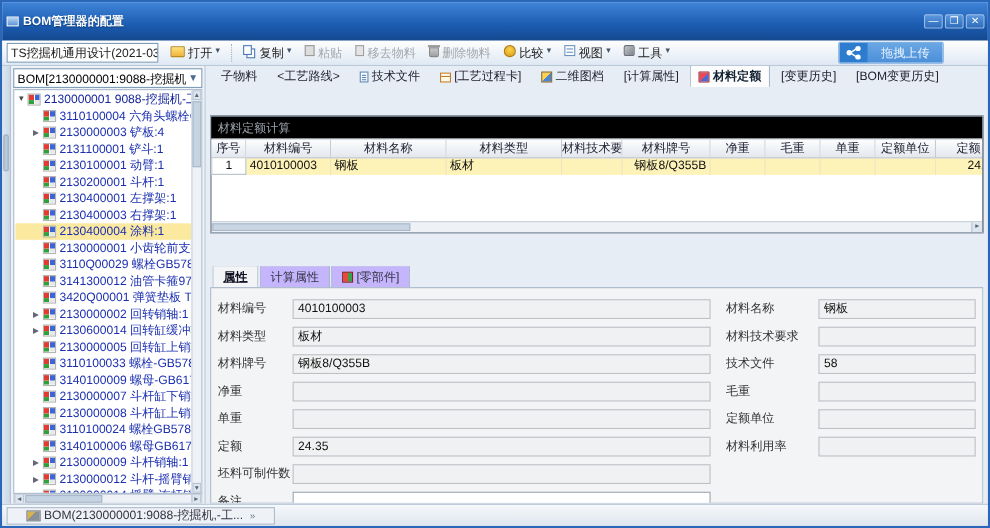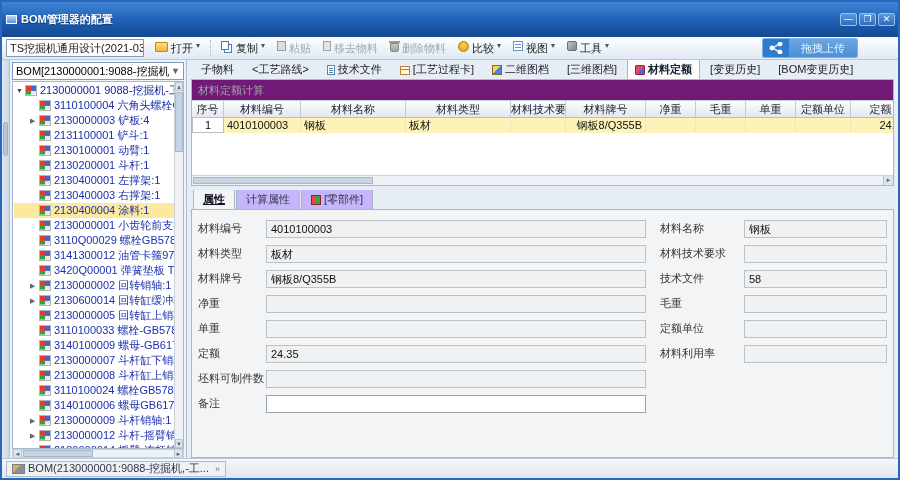--- a/index.html
+++ b/index.html
@@ -65,27 +65,27 @@
   .trow.lvl0 .tlabel{color:#15259a;}
   .vscroll{width:9px;background:#eef1f5;border-left:1px solid #c8d2dc;display:flex;flex-direction:column;font-size:6px;color:#567;flex:none;}
   .vscroll .sarrow{height:9px;text-align:center;line-height:9px;background:#dde5ee;border:1px solid #b8c4d2;}
   .vscroll .thumb{height:60px;background:#c6d3e2;border:1px solid #a8b8ca;margin:1px 0;}
   .vscroll .fill{flex:1;}
   .hscroll{height:9px;margin:0 2px;background:#eef1f5;border:1px solid #c8d2dc;display:flex;align-items:stretch;font-size:6px;color:#567;}
   .hscroll .sarrow{width:9px;text-align:center;line-height:8px;background:#dde5ee;border-right:1px solid #b8c4d2;border-left:1px solid #b8c4d2;}
   .hscroll .thumb{width:70px;background:#c6d3e2;border:1px solid #a8b8ca;margin:0 1px;}
   .hscroll .fill{flex:1;}
   
-  .main{flex:1;display:flex;flex-direction:column;overflow:hidden;background:#e7edf4;}
+  .main{flex:1;display:flex;flex-direction:column;overflow:hidden;background:#e7edf4;gap:26px;}
   .tabstrip{height:19px;display:flex;align-items:flex-end;padding:2px 4px 0 6px;flex:none;font-size:11px;color:#223;gap:2px;}
   .tab{display:flex;align-items:center;padding:2px 7px 2px 7px;border:1px solid transparent;border-bottom:none;white-space:nowrap;border-radius:2px 2px 0 0;}
   .tab.selected{background:#fdfdfe;border-color:#a8b8ca;font-weight:bold;color:#123;}
   .tab .slot-ic{display:none;}
   .tab.has-ic .slot-ic{display:inline-block;}
-  .quotabox{height:107px;margin:0 4px;background:#701a75;border:1px solid #a8b8ca;flex:none;display:flex;flex-direction:column;overflow:hidden;}
+  .quotabox{height:107px;margin:0 4px;background:#000000;border:1px solid #a8b8ca;flex:none;display:flex;flex-direction:column;overflow:hidden;}
   .calcbtn{font-size:11px;color:#9aa2ab;padding:3px 0 2px 6px;flex:none;}
   .tablewrap{flex:1;background:#fff;border-top:1px solid #c8d0d8;overflow:hidden;}
   .tr{display:flex;height:17px;}
   .th{background:linear-gradient(#fcfdfe,#e3e8ee);border-right:1px solid #c5cbd2;border-bottom:1px solid #b8bfc7;font-size:11px;color:#223;text-align:center;line-height:16px;white-space:nowrap;overflow:hidden;flex:none;}
   .trdata{height:15px;background:#fdf3b9;}
   .td{font-size:11px;line-height:15px;padding:0 3px;white-space:nowrap;overflow:hidden;border-right:1px solid #ece5c0;flex:none;color:#111;}
   .td:first-child{background:#fff;border:1px solid #b8bfc7;border-top:none;text-align:center;padding:0;}
   .td:nth-child(6),.td:nth-child(11){text-align:right;}
   .tbl-hscroll{height:10px;margin:0;border-top:1px solid #c8d2dc;background:#eef1f5;display:flex;font-size:6px;color:#567;}
   .tbl-hscroll .thumb{width:180px;background:#c9d5e3;border:1px solid #a8b8ca;margin:1px;}
@@ -103,21 +103,21 @@
   .fcol-l{width:448px;flex:none;}
   .fcol-r{flex:1;}
   .frow{display:flex;align-items:center;height:25px;flex:none;}
   .flabel{font-size:11px;color:#333;white-space:nowrap;flex:none;}
   .fcol-l .flabel{width:68px;}
   .fcol-r .flabel{width:84px;}
   .ffield{flex:1;height:18px;background:#f0f1f2;border:1px solid #bcc1c6;font-size:11px;line-height:16px;padding:0 4px;color:#111;white-space:nowrap;overflow:hidden;}
   .frow.editable .ffield{background:#fff;border-color:#9aa4ae;}
   
   .statusbar{height:20px;background:linear-gradient(#f5f8fb,#dfe6ee);border-top:1px solid #b9c9da;display:flex;align-items:center;padding:0 4px;flex:none;}
-  .statustab{display:flex;align-items:center;height:16px;background:#eef1f5;border:1px solid #aebccb;padding:0 5px;font-size:11px;color:#334;white-space:nowrap;}
+  .statustab{display:flex;align-items:center;height:16px;background:#eef1f5;border:1px solid #aebccb;padding:0 17px;font-size:11px;color:#334;white-space:nowrap;}
   .statustab .chev{margin-left:6px;color:#678;font-size:9px;}
 </style>
 </head>
 <body>
 
 <div class="window">
 
   <div class="titlebar">
     <span class="title-ic"></span>
     <span class="title-text">BOM管理器的配置</span>
@@ -361,21 +361,21 @@
           <div class="tab has-ic">
             <span class="ic slot-ic ic-card"></span>
             <span>[工艺过程卡]</span>
           </div>
           <div class="tab has-ic">
             <span class="ic slot-ic ic-2d"></span>
             <span>二维图档</span>
           </div>
           <div class="tab">
 
-            <span>[三维图档]</span>
+            <span>[计算属性]</span>
           </div>
           <div class="tab selected has-ic">
             <span class="ic slot-ic ic-quota"></span>
             <span>材料定额</span>
           </div>
           <div class="tab">
 
             <span>[变更历史]</span>
           </div>
           <div class="tab">

